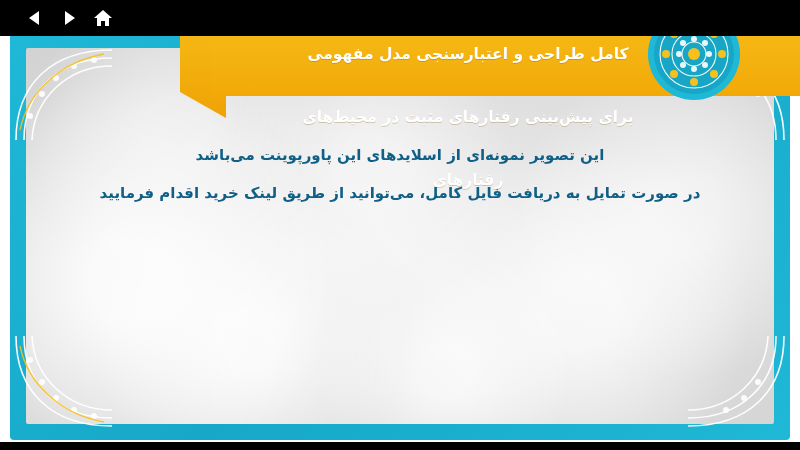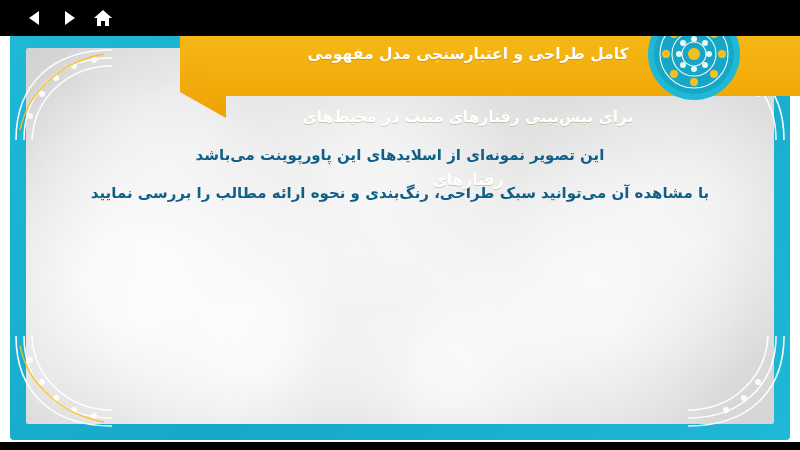--- a/index.html
+++ b/index.html
@@ -284,21 +284,21 @@
           <circle cx="37" cy="59" r="3"></circle>
           <circle cx="33" cy="48" r="3"></circle>
           <circle cx="37" cy="37" r="3"></circle>
         </g>
         <circle cx="48" cy="48" r="6" fill="#f7c01c"></circle>
       </svg>
     </div>
 
     <div class="body-text">
       <div>این تصویر نمونه‌ای از اسلایدهای این پاورپوینت می‌باشد</div>
-      <div>با مشاهده آن می‌توانید سبک طراحی، رنگ‌بندی و نحوه ارائه مطالب را بررسی نمایید</div>
+      <div>در صورت تمایل به دریافت فایل کامل، می‌توانید از طریق لینک خرید اقدام فرمایید</div>
     </div>
   </div>
 
   <div class="topbar">
     <div class="navbtns">
       <div class="navbtn">
         <svg width="20" height="20" viewBox="0 0 20 20">
           <polygon points="14,3 14,17 4,10" fill="#ffffff"></polygon>
         </svg>
       </div>

